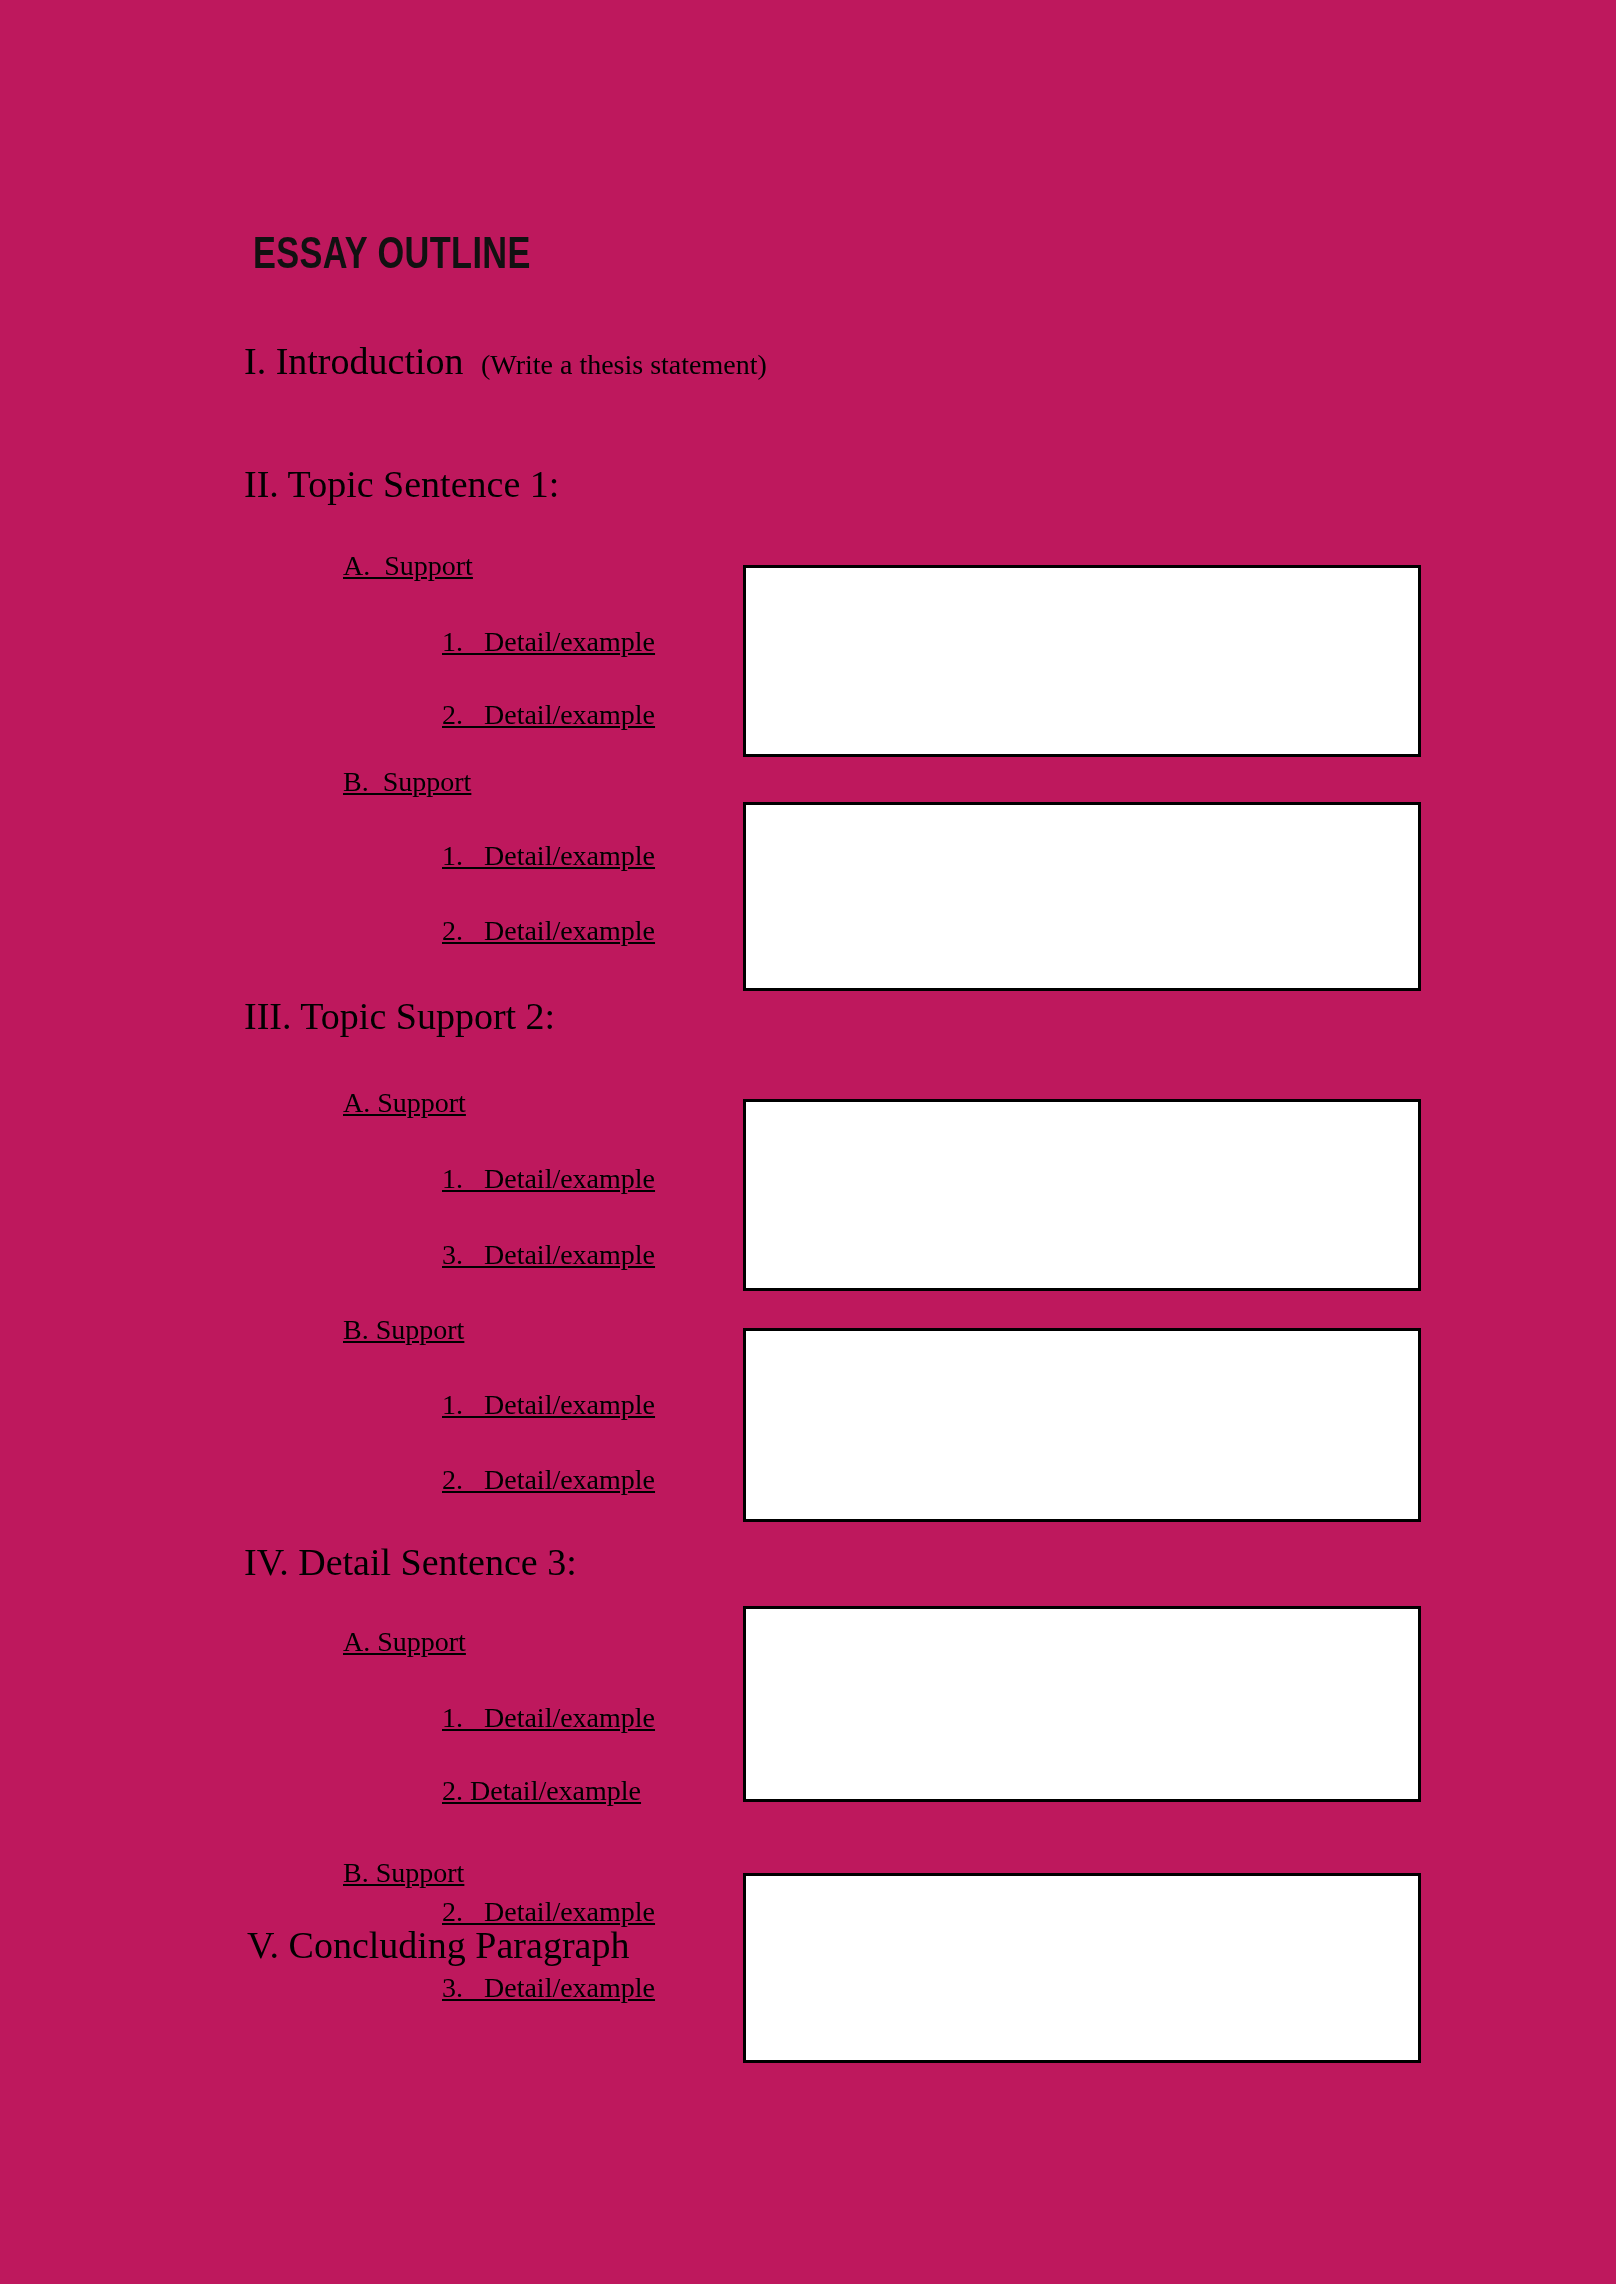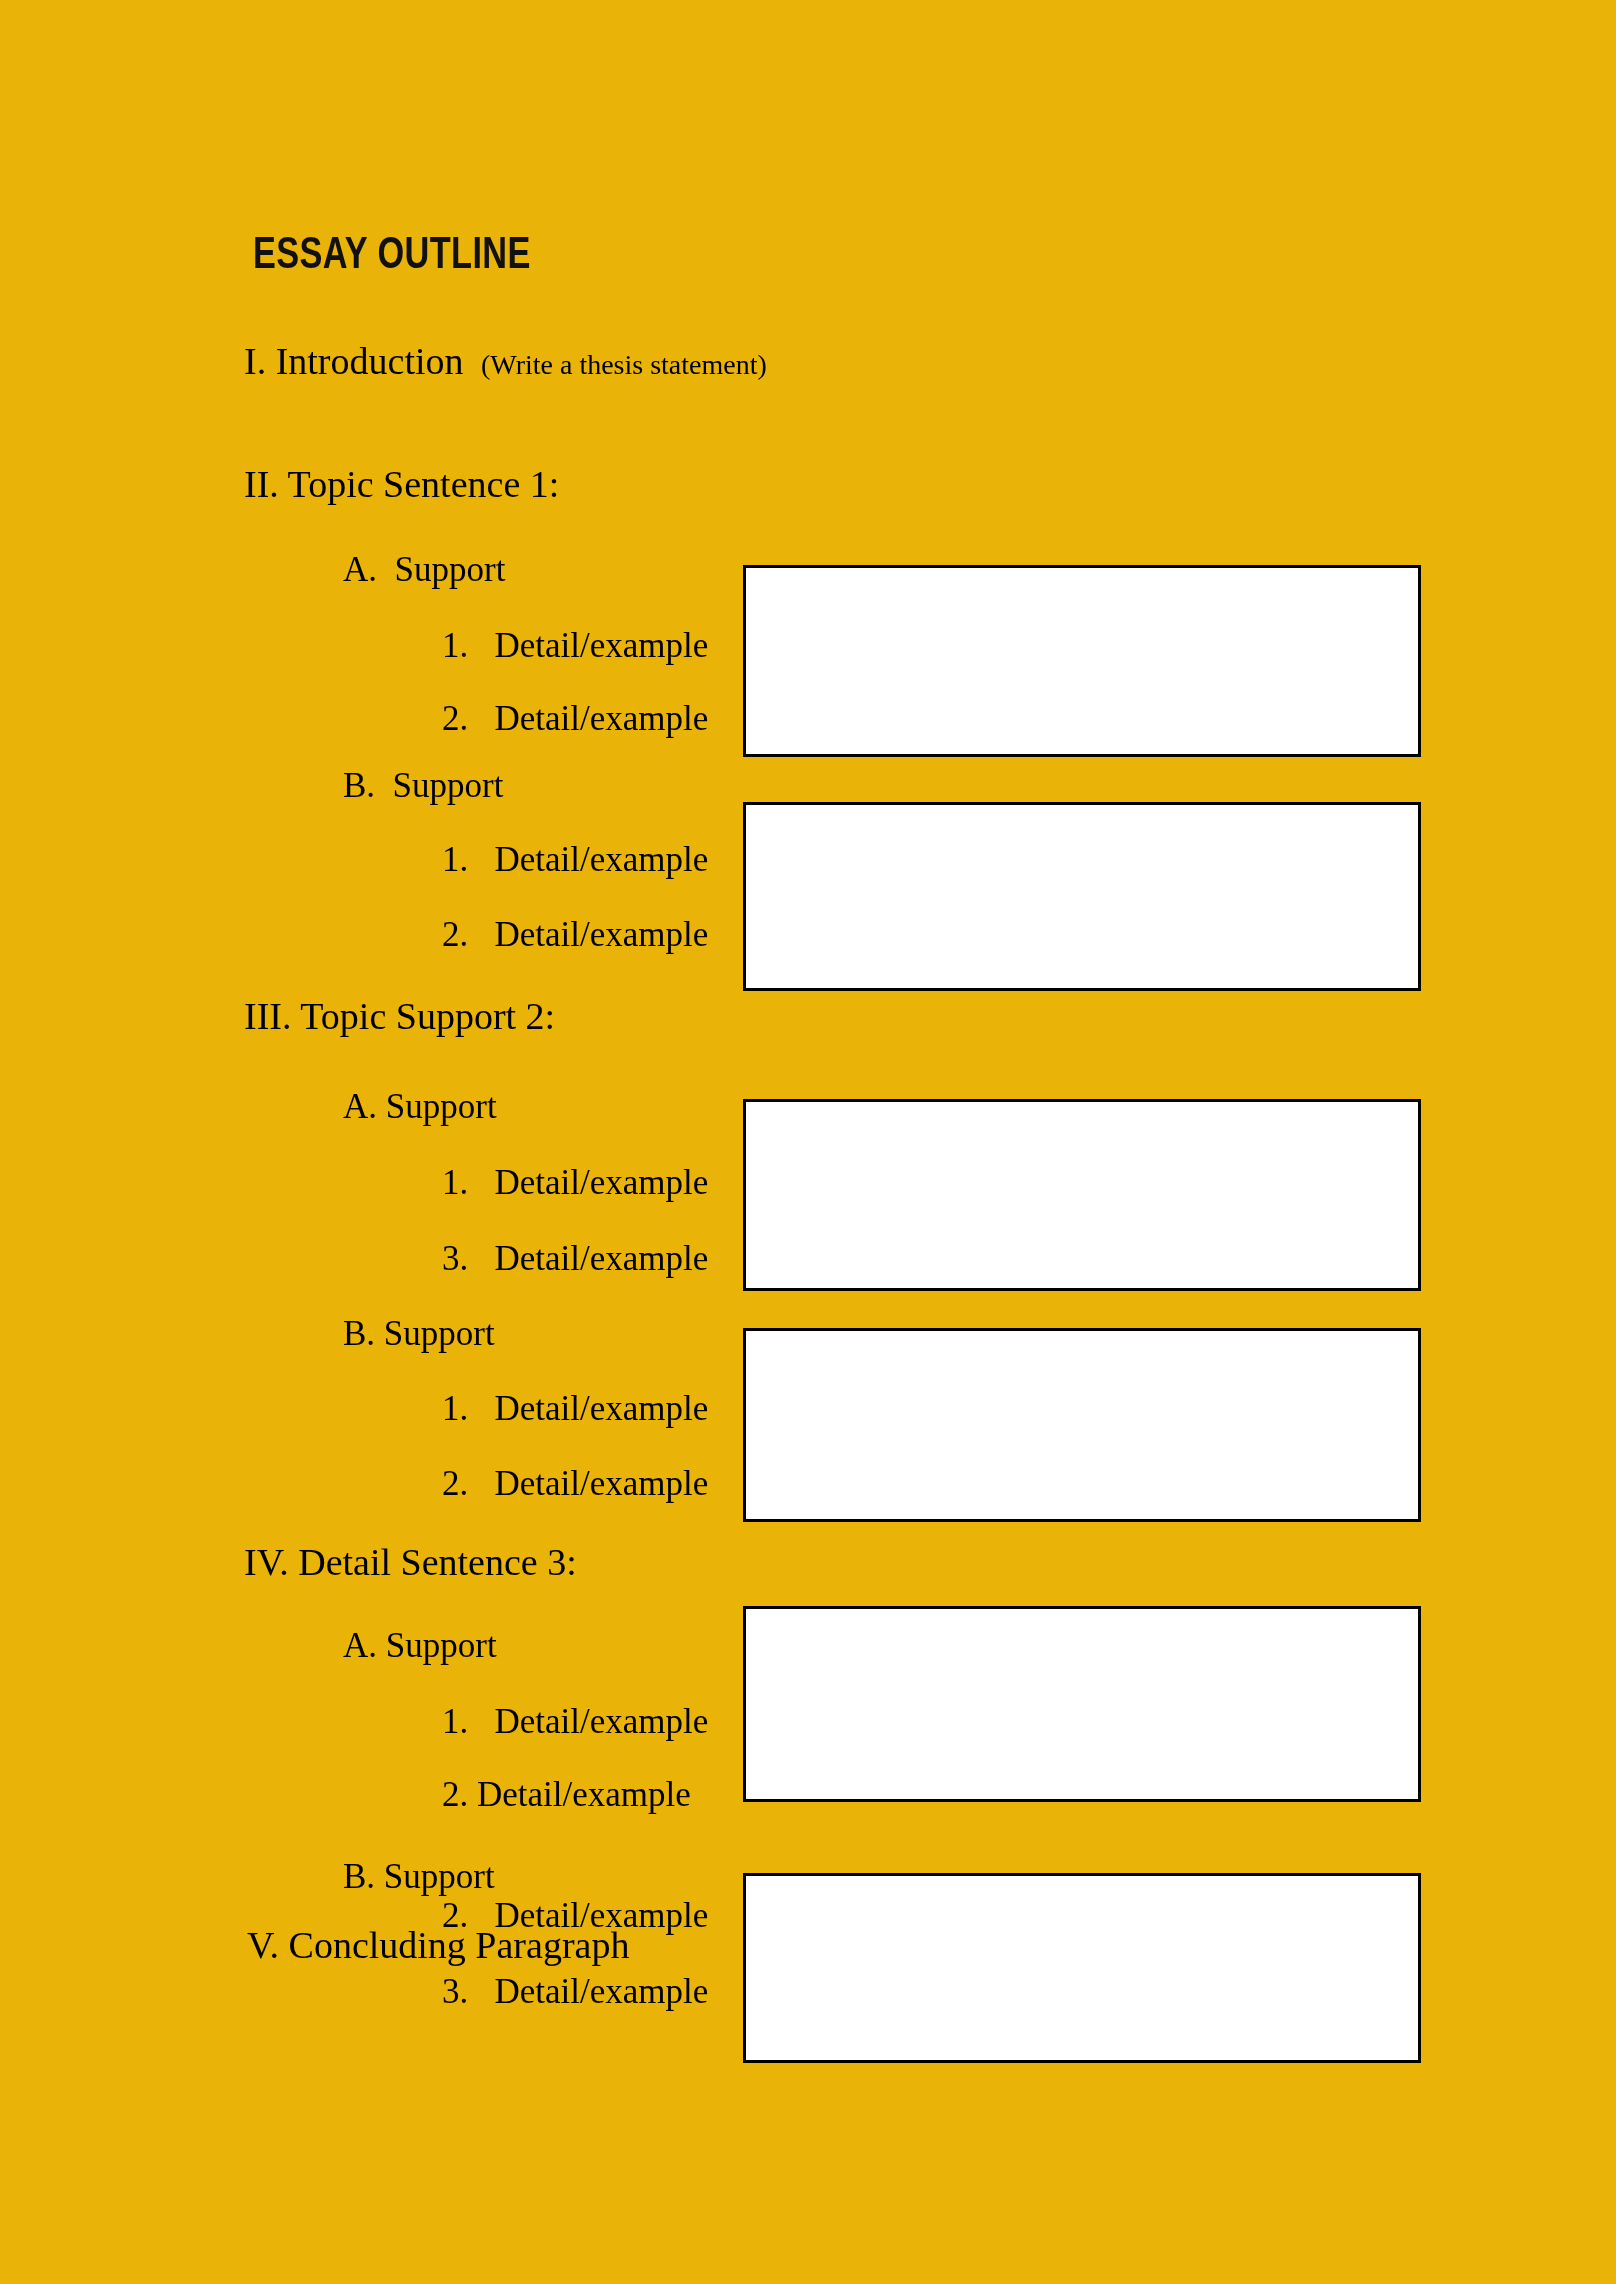--- a/index.html
+++ b/index.html
@@ -1,41 +1,41 @@
 <!DOCTYPE html>
 <html style="font-size:14.6px"><head>
 <meta charset="utf-8">
 <style>
   html,body{margin:0;padding:0;background:#ffffff;}
   .page{
     position:relative;
     width:1616px;
     height:2284px;
-    background:#eab308;
+    background:#be185d;
     overflow:hidden;
     font-family:"Liberation Serif", serif;
     color:#000;
   }
   .line{
     position:absolute;
     white-space:pre;
     line-height:1;
     color:#000;
   }
   .title{
     font-family:"Liberation Sans", sans-serif;
     font-size:44px;
     font-weight:700;
     letter-spacing:0.5px;
     transform:scaleX(0.78);
     transform-origin:0 0;
     color:#111;
   }
   .heading{ font-size:38px; }
-  .sub{ font-size:35px; }
+  .sub{ font-size:28px;text-decoration:underline; }
   .note{ font-size:28px;margin-left:8px; }
   .abox{
     position:absolute;
     left:743px;
     width:678px;
     border:3.2px solid #000;
     background:#ffffff;
     box-sizing:border-box;
   }
 </style>

